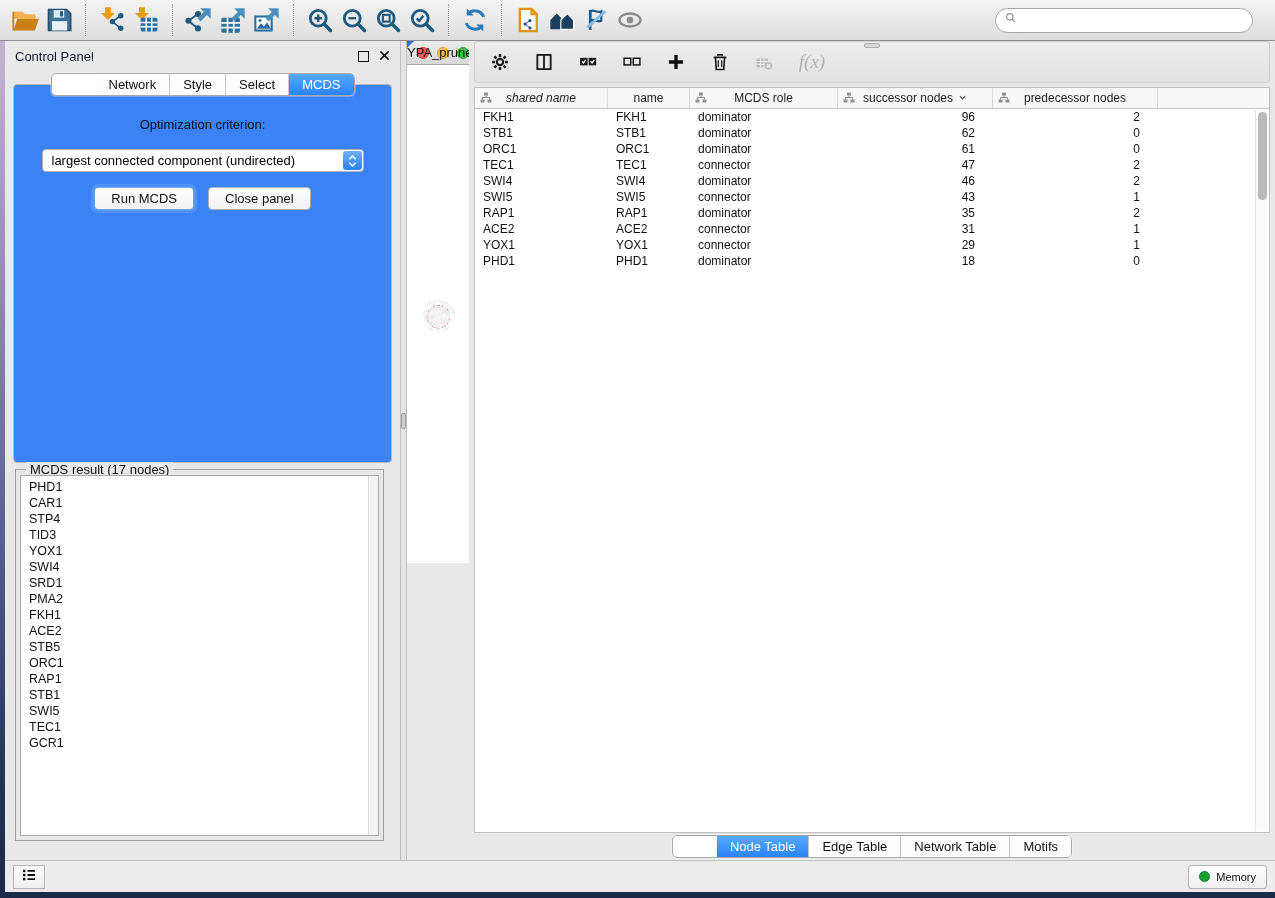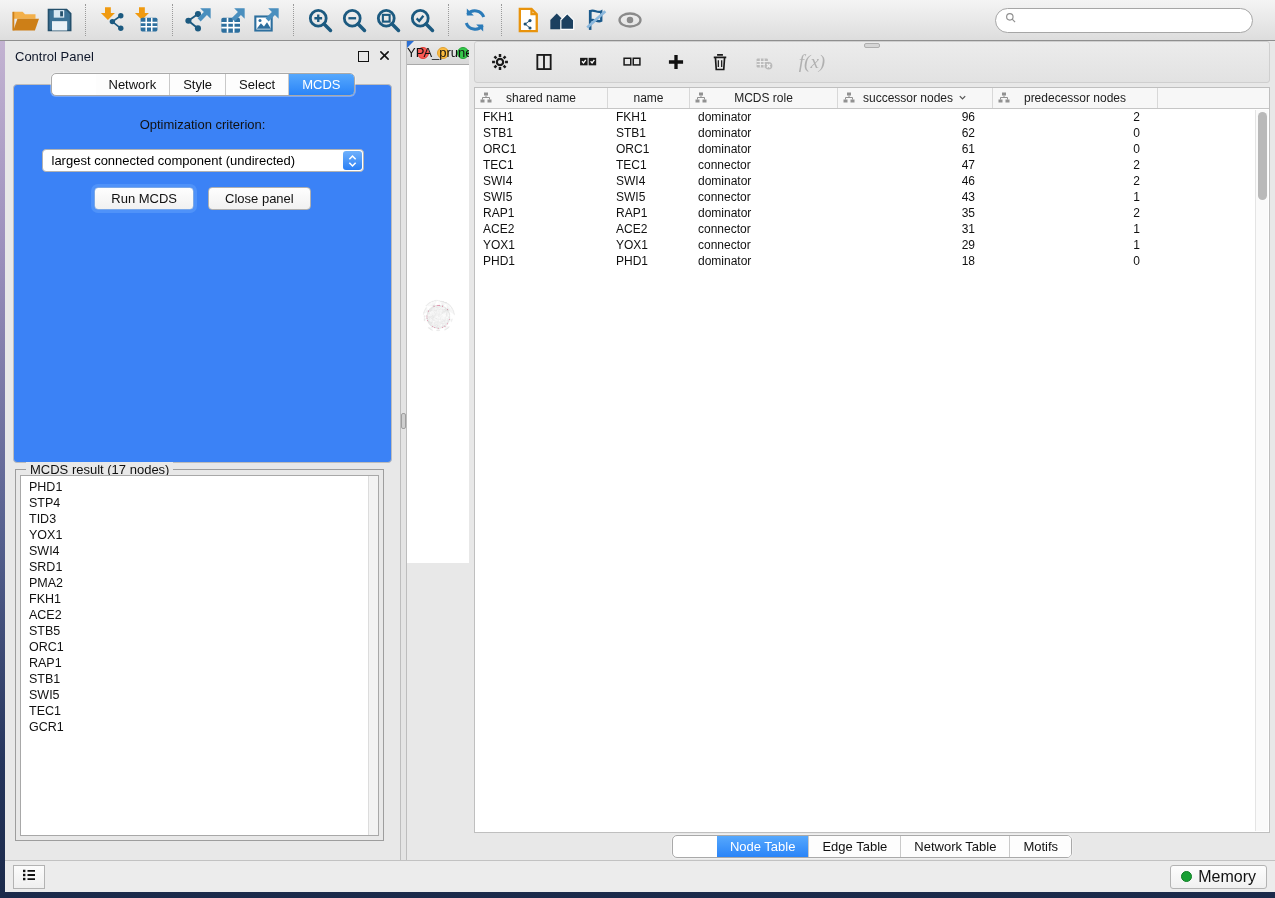--- a/index.html
+++ b/index.html
@@ -107,21 +107,21 @@
 
   .tp-tabs-row { height:27px; display:flex; justify-content:center; align-items:center; }
 
   
   .statusbar { position:absolute; left:5px; right:0; bottom:6px; height:32px; background:#ececec;
     border-top:1px solid #c2c2c2; display:flex; align-items:center; padding:0 8px; }
   .sb-list-btn { width:32px; height:24px; background:linear-gradient(#fcfcfc,#efefef); border:1px solid #b3b3b3;
     display:flex; align-items:center; justify-content:center; }
   .sb-list-btn svg { width:18px; height:18px; }
   .memory-btn { margin-left:auto; height:24px; background:linear-gradient(#fdfdfd,#f0f0f0); border:1px solid #b3b3b3;
-    border-radius:3px; display:flex; align-items:center; gap:6px; padding:0 10px; font-size:16px; color:#111; }
+    border-radius:3px; display:flex; align-items:center; gap:6px; padding:0 10px; font-size:11px; color:#111; }
   .mem-dot { width:11px; height:11px; border-radius:50%; background:#18a034; border:1px solid #0e7d24; }
 </style>
 </head>
 <body>
 
 <div class="toolbar">
   <div id="tb-icons" style="display:flex;align-items:center;">
       <div class="tb-icon">
         <svg viewBox="0 0 24 24">
           <path d="M2 5h8l2 2h9v4H2z" fill="#f3b04a"></path>
@@ -319,20 +319,21 @@
           <button class="btn">Close panel</button>
         </div>
       </div>
     </div>
 
     <div class="mcds-group">
       <span class="mcds-legend">MCDS result (17 nodes)</span>
       <div class="mcds-list">
         <div class="mcds-items" id="mcds-items">
             <div class="mcds-item">PHD1</div>
+            <div class="mcds-item">CAR1</div>
             <div class="mcds-item">STP4</div>
             <div class="mcds-item">TID3</div>
             <div class="mcds-item">YOX1</div>
             <div class="mcds-item">SWI4</div>
             <div class="mcds-item">SRD1</div>
             <div class="mcds-item">PMA2</div>
             <div class="mcds-item">FKH1</div>
             <div class="mcds-item">ACE2</div>
             <div class="mcds-item">STB5</div>
             <div class="mcds-item">ORC1</div>
@@ -1046,21 +1047,21 @@
               <circle cx="17.5" cy="16.5" r="4.5" fill="#7d7d7d"></circle>
               <path d="M15.5 14.5l4 4M19.5 14.5l-4 4" stroke="#fff" stroke-width="1.6"></path>
             </svg>
           </div>
           <div class="tp-tool disabled">
             <span class="fx">f(x)</span>
           </div>
         </div>
       <div class="table-wrap">
         <div class="t-header" id="t-header">
-            <div class="t-hcell" style="width: 133px;">
+            <div class="t-hcell" style="width: 133px; font-style: italic;">
               <span class="h-icon"><svg viewBox="0 0 24 24">
                   <g fill="#919191">
                     <rect x="8" y="1" width="8" height="6"></rect>
                     <rect x="1" y="15" width="8" height="6"></rect>
                     <rect x="15" y="15" width="8" height="6"></rect>
                   </g>
                   <path d="M12 7v4M5 15v-4h14v4" fill="none" stroke="#919191" stroke-width="2"></path>
                 </svg></span>
               <span>shared name</span>
             </div>

